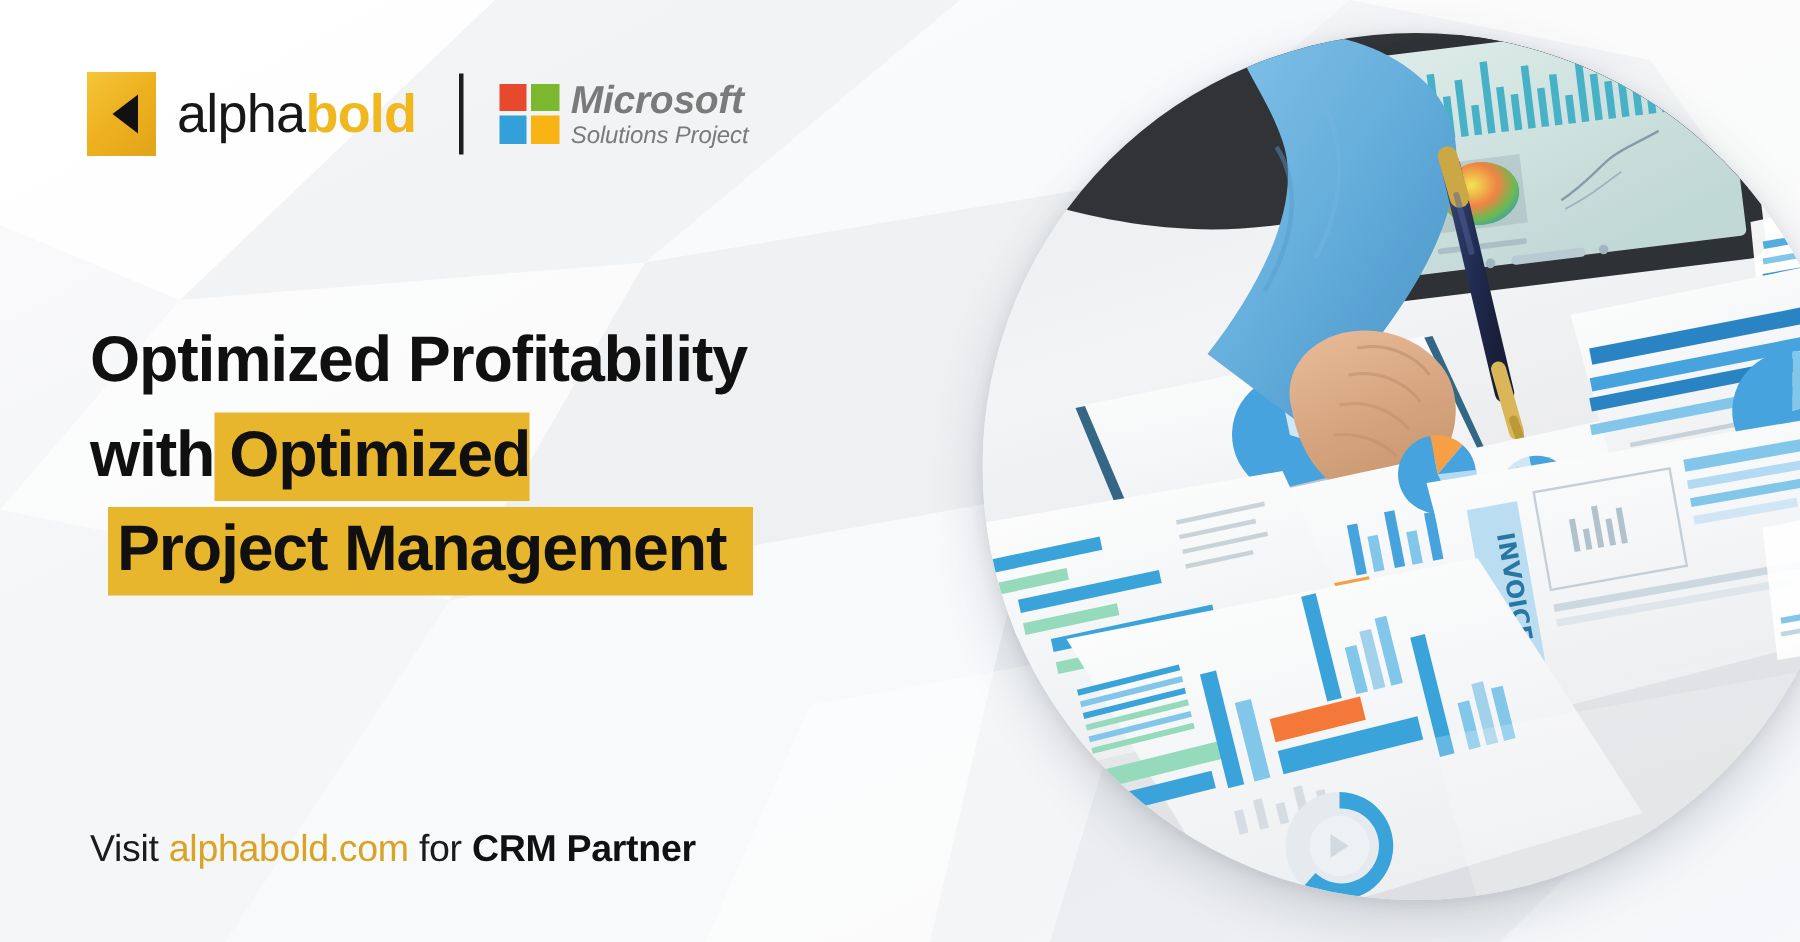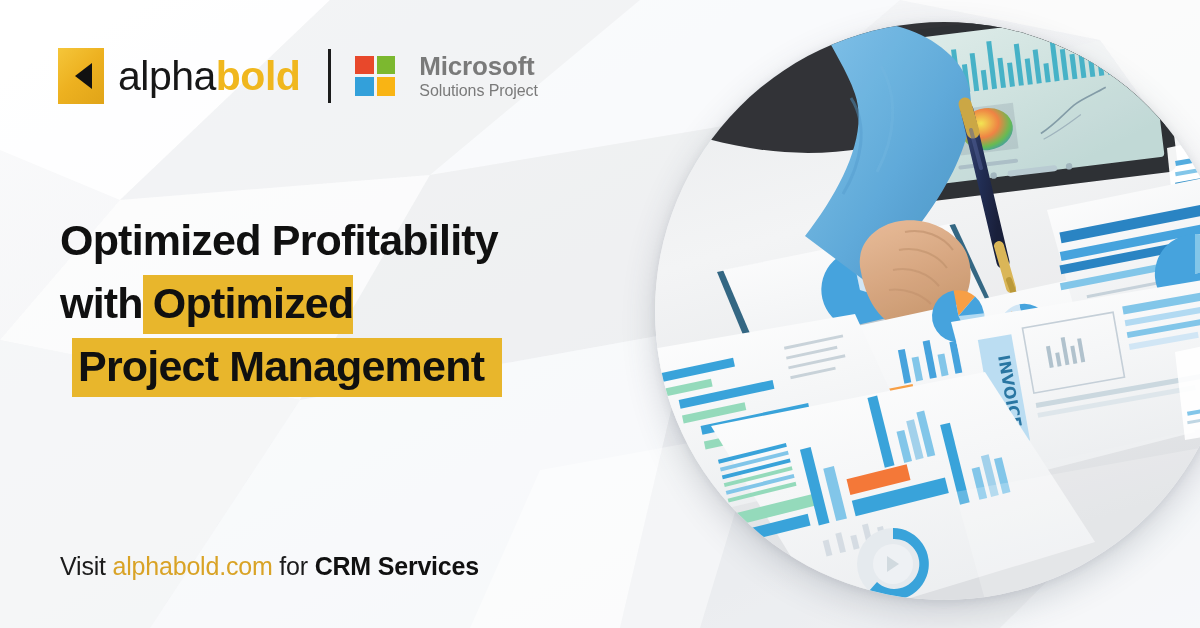--- a/index.html
+++ b/index.html
@@ -35,30 +35,30 @@
     position:relative;
   }
   .ab-mark::after {
     content:""; position:absolute;
     left:17px; top:50%; transform:translateY(-50%);
     width:0; height:0;
     border-top:13px solid transparent;
     border-bottom:13px solid transparent;
     border-right:17px solid #111;
   }
-  .ab-word { font-size:41px; letter-spacing:-0.5px; line-height:1; white-space:nowrap; }
+  .ab-word { font-size:36px; letter-spacing:-0.5px; line-height:1; white-space:nowrap; }
   .ab-word .w-alpha { color:#171717; font-weight:300; }
   .ab-word .w-bold  { color:#f0b71e; font-weight:700; }
 
   .divider {
     width:3px; height:54px; background:#1c1c1c;
     margin:0 24px 0 28px;
   }
 
-  .ms-lockup { display:flex; align-items:center; gap:24px; }
+  .ms-lockup { display:flex; align-items:center; gap:8px;font-style:italic; }
   .ms-squares {
     width:40px; height:40px;
     display:grid; grid-template-columns:1fr 1fr; grid-template-rows:1fr 1fr;
     gap:3px;
   }
   .ms-sq { width:100%; height:100%; }
   .ms-text { line-height:1.12; }
   .ms-title { font-size:26px; font-weight:700; color:#7a7a7a; letter-spacing:-0.2px; }
   .ms-sub   { font-size:16px; font-weight:400; color:#7a7a7a; letter-spacing:-0.1px; }
 
@@ -162,21 +162,21 @@
     </div>
     <div class="hl-line l2">
       <span class="hl-seg">with </span><span class="hl-seg hi">Optimized</span>
     </div>
     <div class="hl-line l3">
       <span class="hl-seg hi">Project Management</span>
     </div>
   </div>
 
   <div class="cta">
-    <span class="t-plain">Visit </span><span class="t-link">alphabold.com</span><span class="t-plain"> for </span><span class="t-strong">CRM Services</span>
+    <span class="t-plain">Visit </span><span class="t-link">alphabold.com</span><span class="t-plain"> for </span><span class="t-strong">CRM Partner</span>
   </div>
 
   <div class="photo-wrap">
     <svg class="photo" viewBox="0 0 578 578" preserveAspectRatio="xMidYMid slice">
       <defs>
         <linearGradient id="deskG" x1="0" y1="0" x2="0.3" y2="1">
           <stop offset="0%" stop-color="#e8eaec"></stop>
           <stop offset="40%" stop-color="#f3f4f5"></stop>
           <stop offset="100%" stop-color="#dcdee1"></stop>
         </linearGradient>

